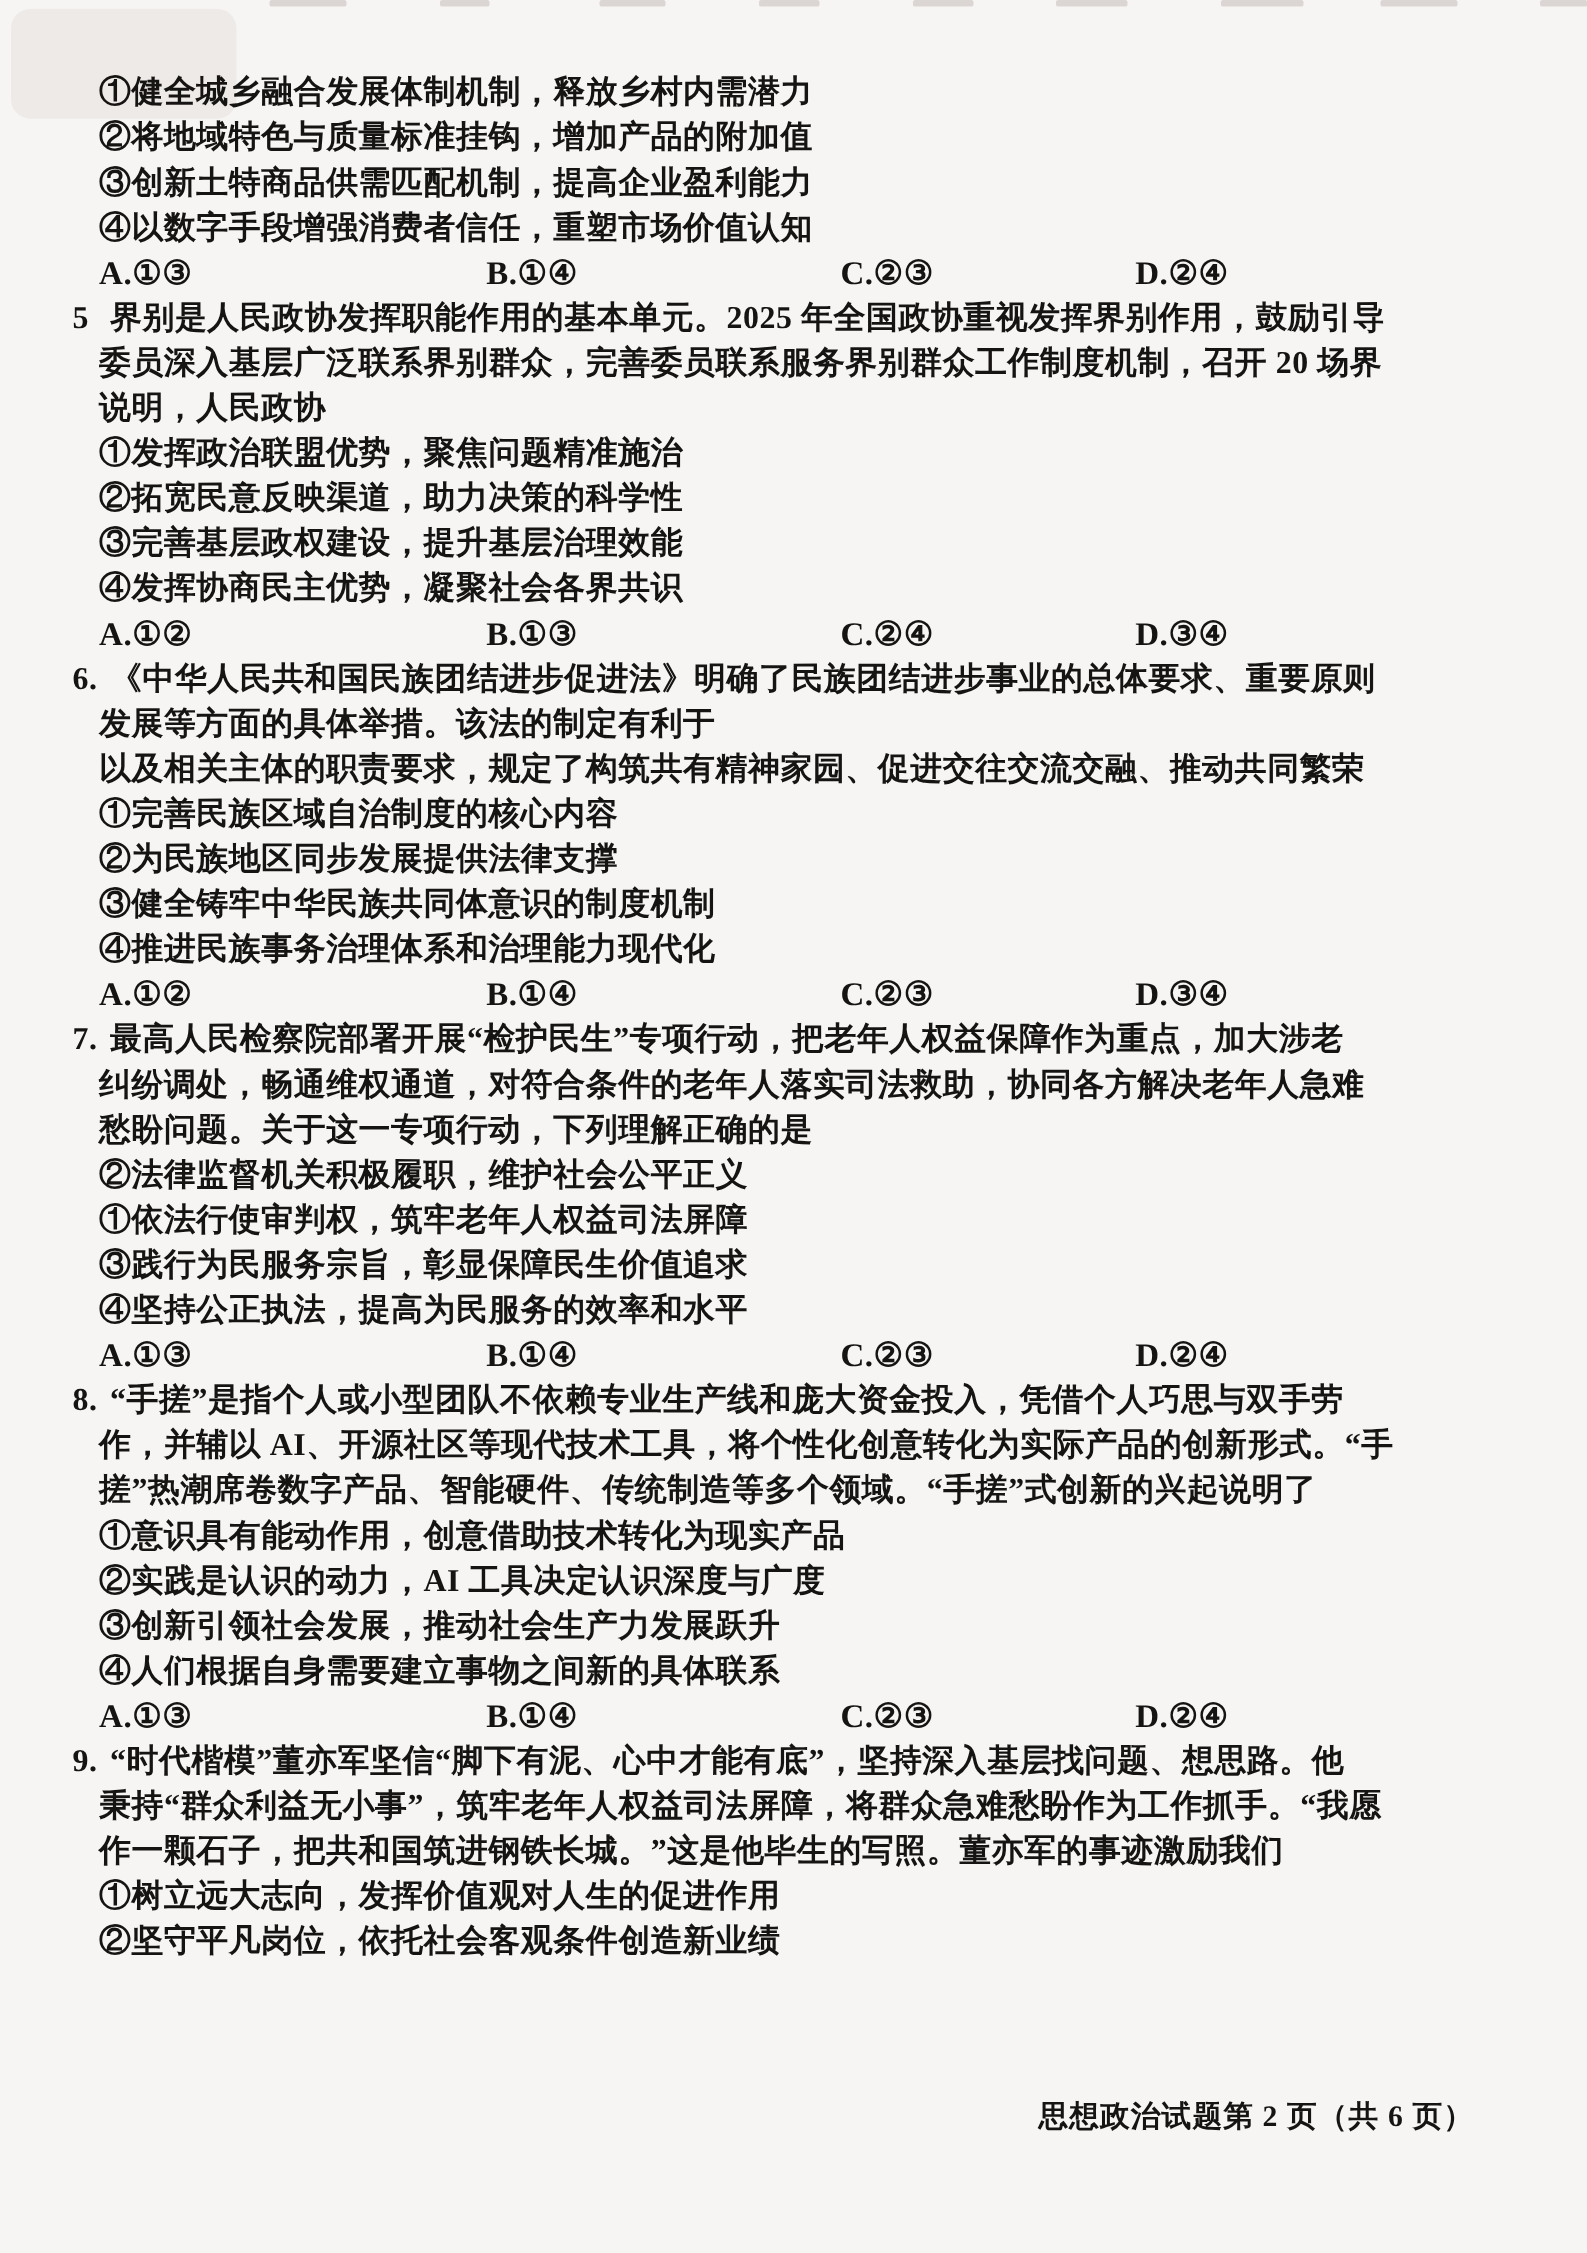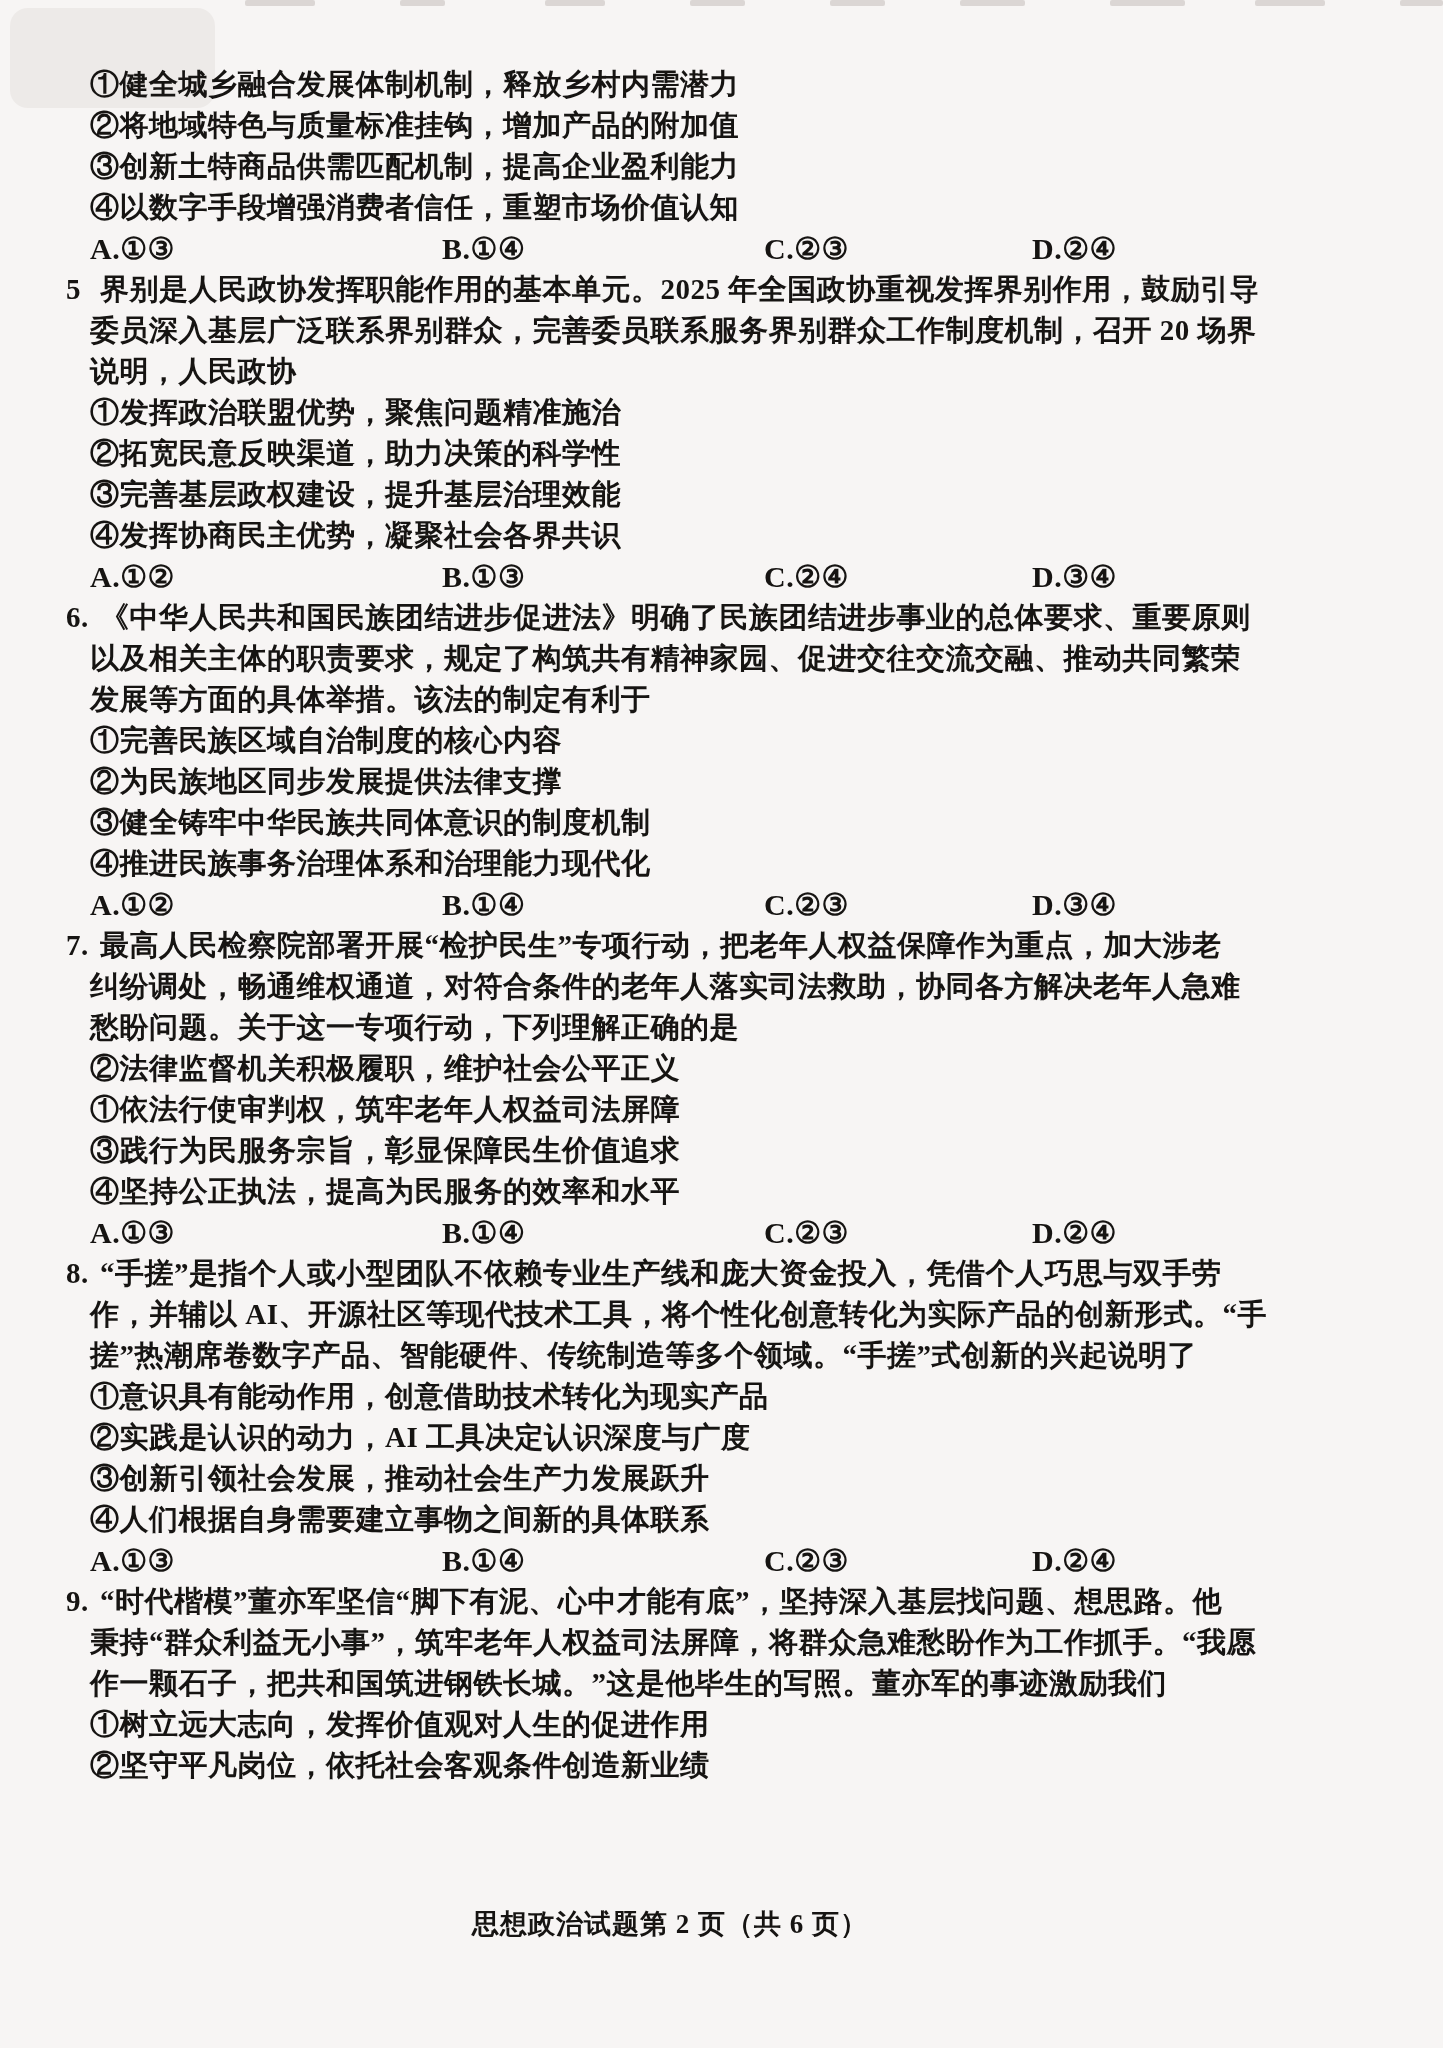--- a/index.html
+++ b/index.html
@@ -36,21 +36,21 @@
   }
   .choice-row {
     display: grid;
     grid-template-columns: 352px 322px 268px auto;
     height: 41px; line-height: 41px;
     font-size: 30px; font-weight: 600;
     letter-spacing: 0.5px;
   }
   .footer {
     position: absolute; left: 0; top: 1906px;
-    width: 1340px; text-align: center;
+    width: 1340px; text-align: right;
     font-size: 27px; font-weight: 600;
     letter-spacing: 1px;
   }
 </style>
 </head>
 <body>
 
 <div class="smudge"></div>
 <div class="edge-mark" style="left:245px;width:70px"></div>
 <div class="edge-mark" style="left:400px;width:45px"></div>
@@ -85,22 +85,22 @@
       <div class="line">④发挥协商民主优势，凝聚社会各界共识</div>
       <div class="choice-row">
         <span>A.①②</span>
         <span>B.①③</span>
         <span>C.②④</span>
         <span>D.③④</span>
       </div>
     </div>
     <div>
       <div class="line"><span class="q-num">6.</span><span>《中华人民共和国民族团结进步促进法》明确了民族团结进步事业的总体要求、重要原则</span></div>
+      <div class="line">发展等方面的具体举措。该法的制定有利于</div>
       <div class="line">以及相关主体的职责要求，规定了构筑共有精神家园、促进交往交流交融、推动共同繁荣</div>
-      <div class="line">发展等方面的具体举措。该法的制定有利于</div>
       <div class="line">①完善民族区域自治制度的核心内容</div>
       <div class="line">②为民族地区同步发展提供法律支撑</div>
       <div class="line">③健全铸牢中华民族共同体意识的制度机制</div>
       <div class="line">④推进民族事务治理体系和治理能力现代化</div>
       <div class="choice-row">
         <span>A.①②</span>
         <span>B.①④</span>
         <span>C.②③</span>
         <span>D.③④</span>
       </div>

